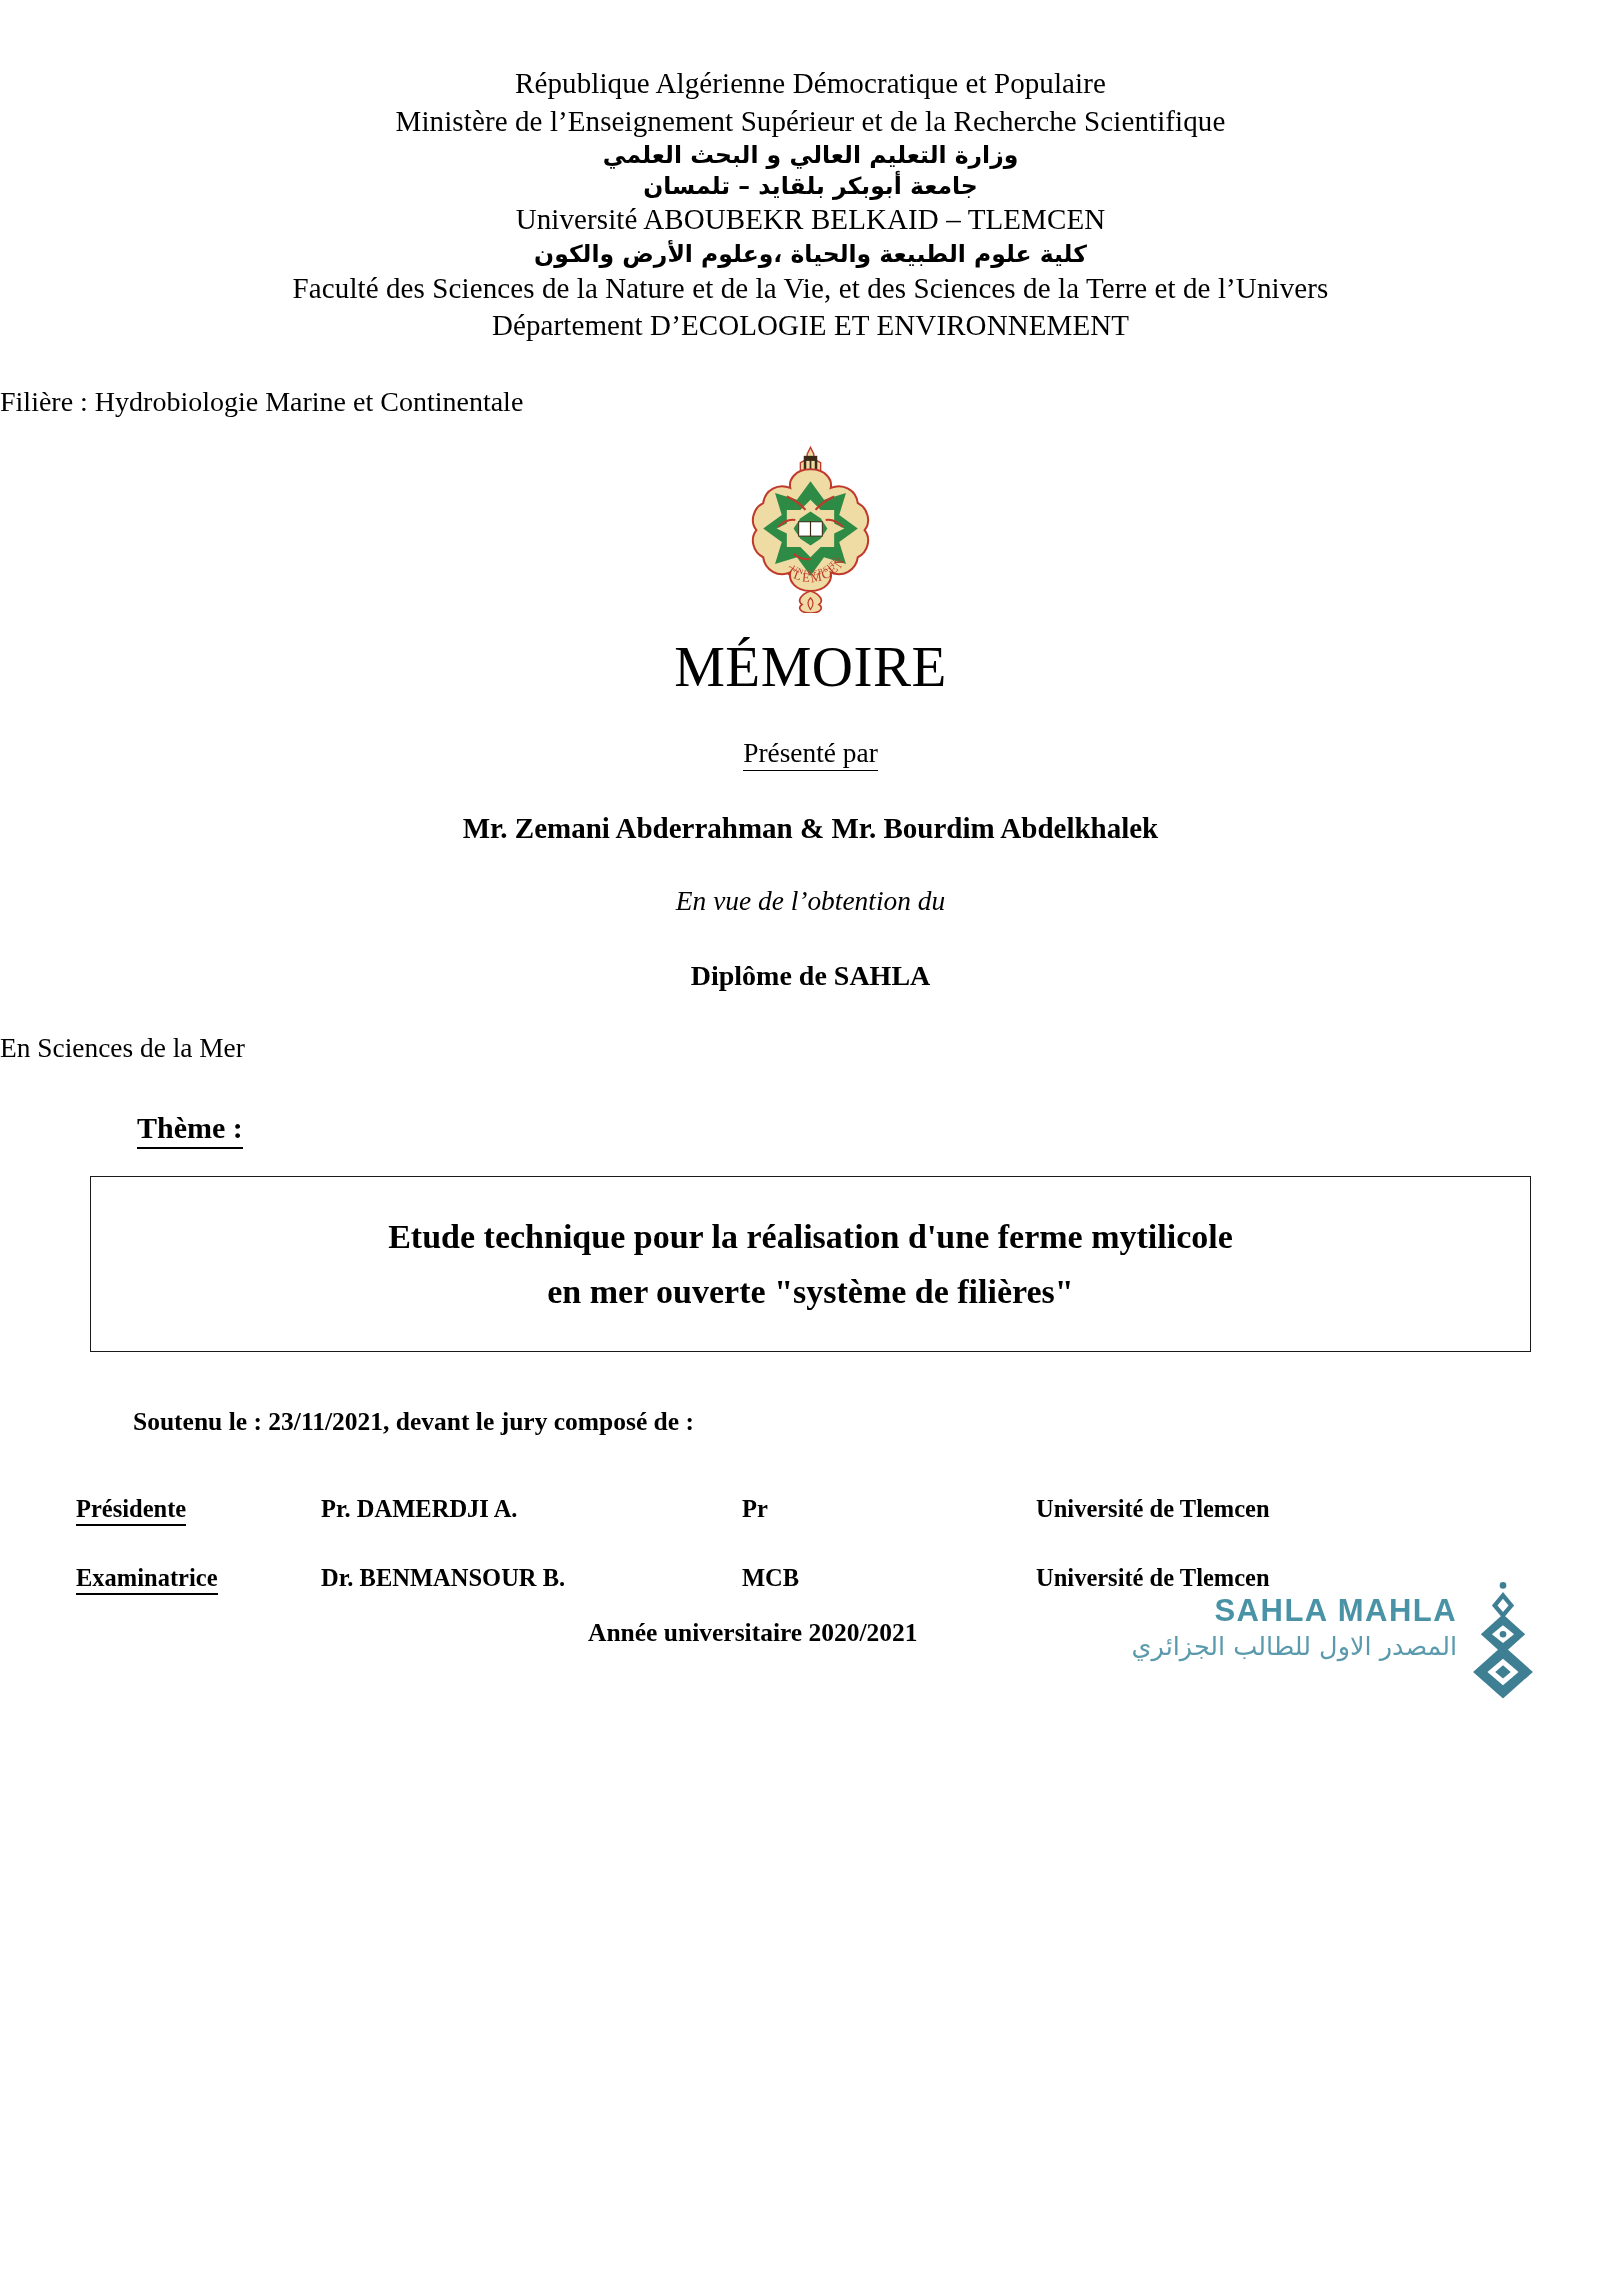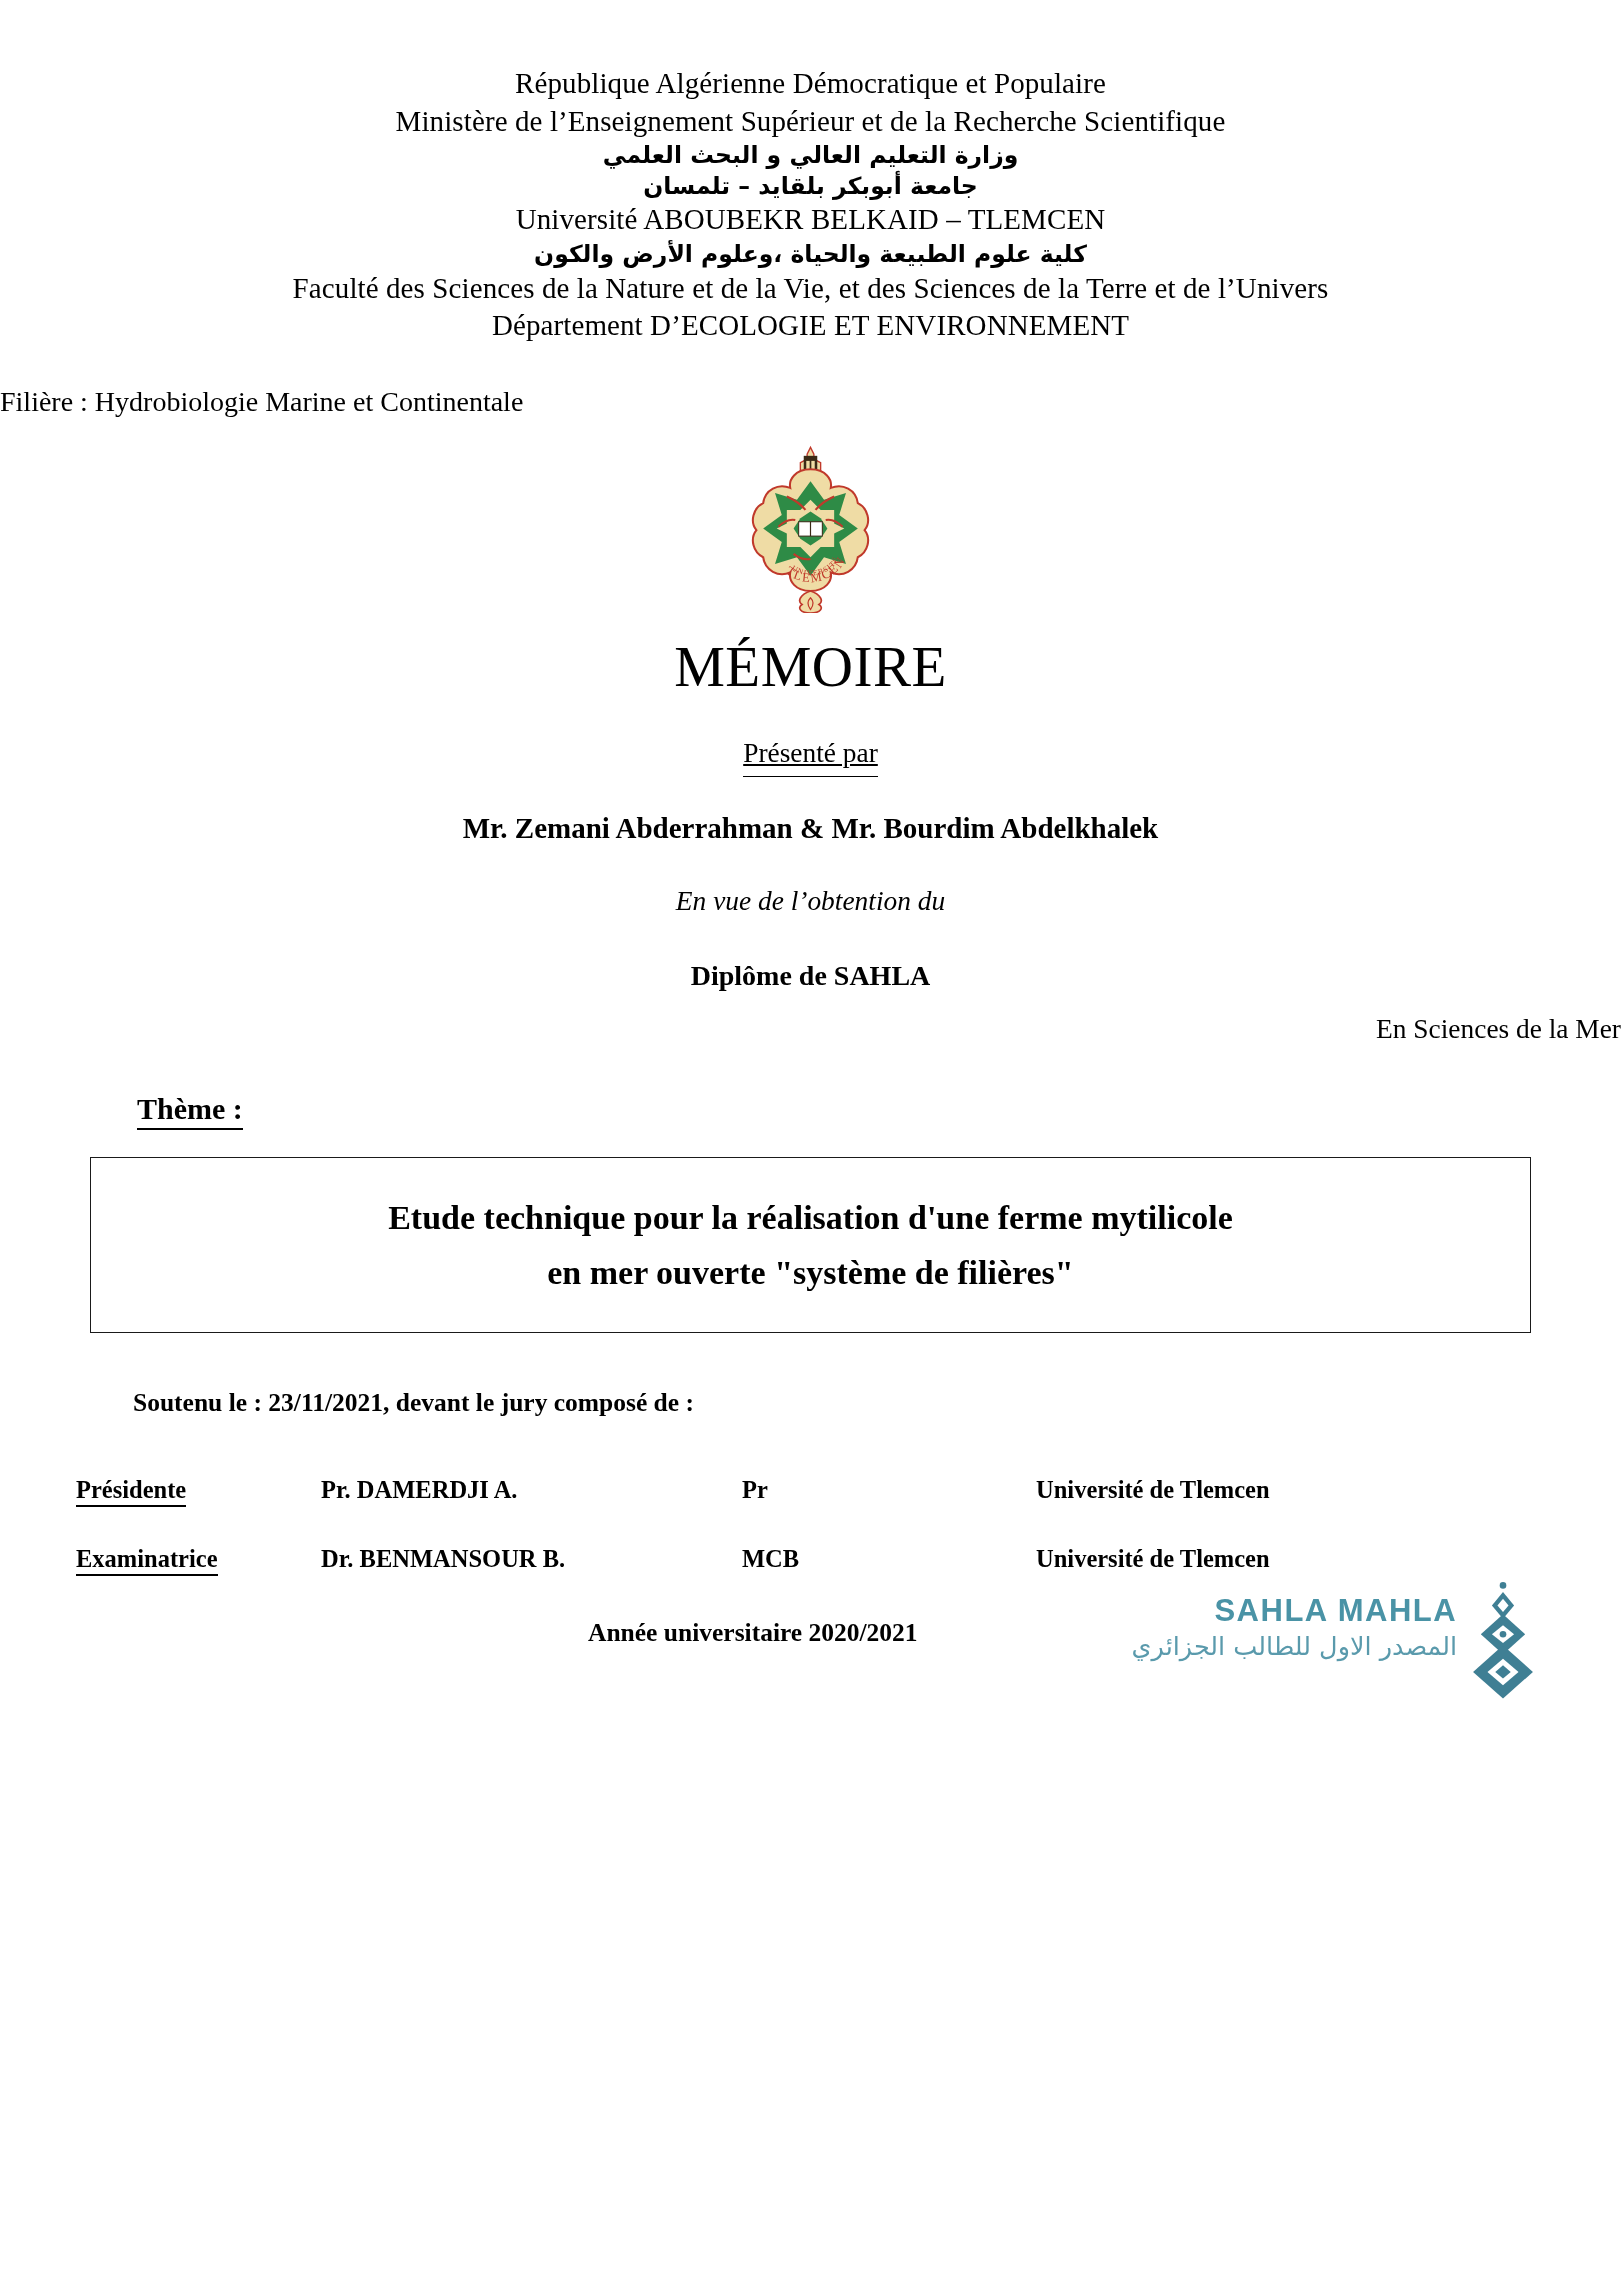--- a/index.html
+++ b/index.html
@@ -72,45 +72,44 @@
     margin-top: 21.6px;
     letter-spacing: 0.5px;
   }
   .presente {
     text-align: center;
     font-size: 27.4px;
     margin-top: 39px;
   }
   .presente span {
     border-bottom: 1.6px solid #000;
-    padding-bottom: 8px;
-    text-decoration: underline;
+    padding-bottom: 2px;
   }
   .authors {
     text-align: center;
     font-size: 29px;
     font-weight: bold;
     margin-top: 43px;
   }
   .envue {
     text-align: center;
     font-size: 27.4px;
     font-style: italic;
     margin-top: 41px;
   }
   .diplome {
     text-align: center;
     font-size: 28px;
     font-weight: bold;
     margin-top: 43px;
   }
   .ensciences {
-    text-align: right;
+    text-align: left;
     font-size: 27.4px;
-    margin-top: 22px;
+    margin-top: 41px;
   }
 
   
   .theme-label {
     margin-top: 47px;
     margin-left: 137px;
     font-size: 30px;
     font-weight: bold;
   }
   .theme-label span {

